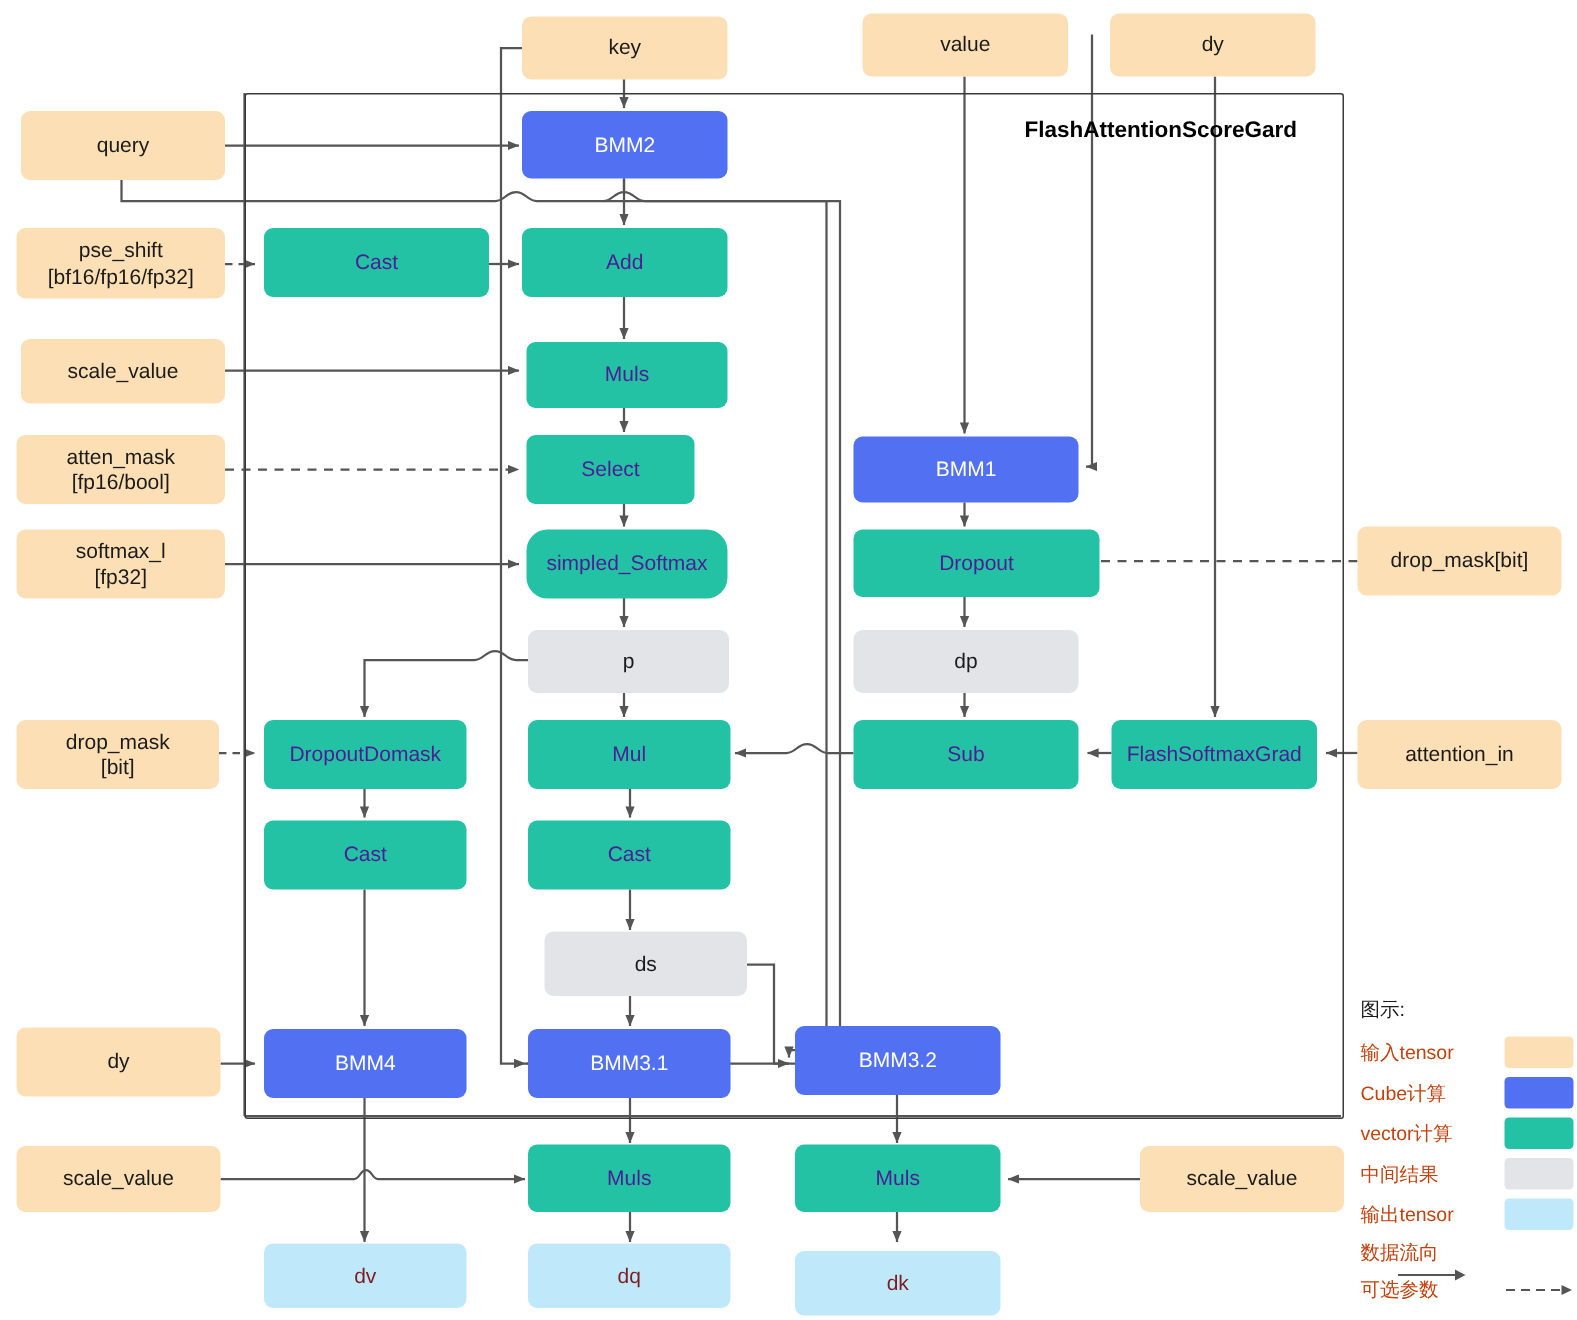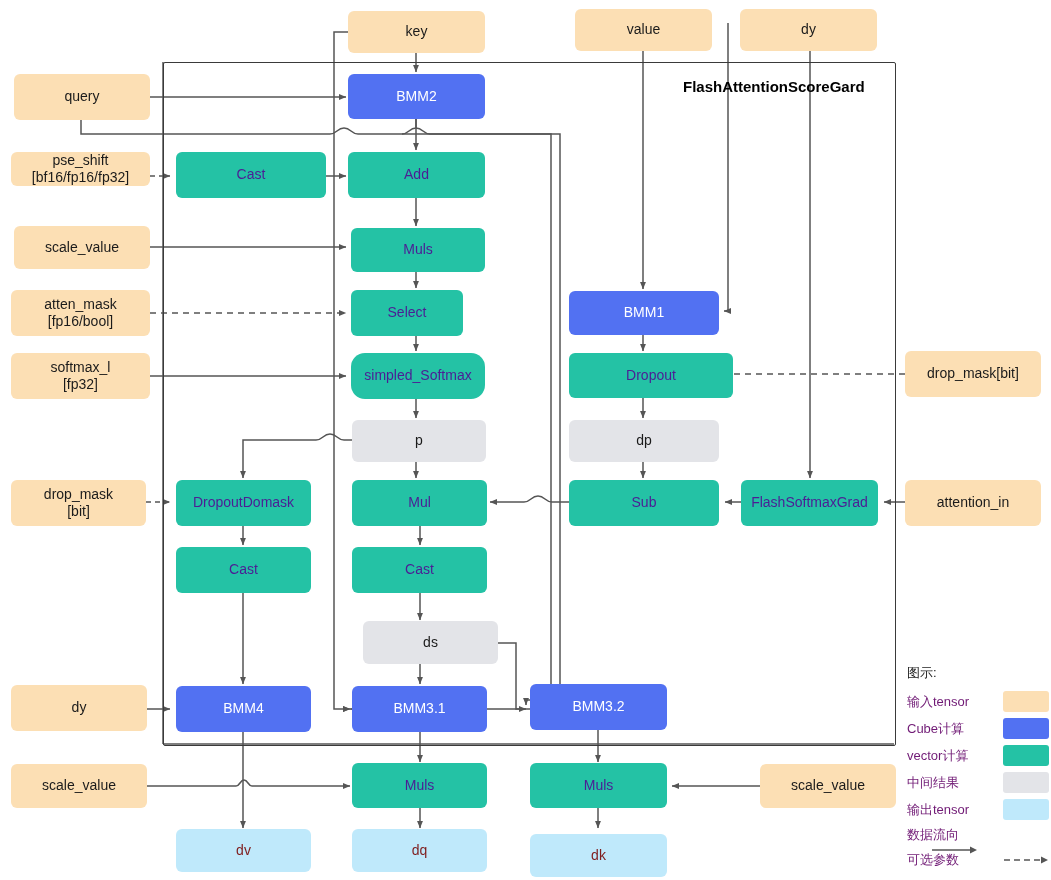--- a/index.html
+++ b/index.html
@@ -11,21 +11,21 @@
         text-align:center;line-height:1.25;font-size:14px;}
   .n-in{background:#fcdfb4;color:#1b1b1b;}
   .n-cube{background:#5271f2;color:#ffffff;}
   .n-vec{background:#24c2a5;color:#4c1d95;}
   .n-mid{background:#e3e4e8;color:#1b1b1b;}
   .n-out{background:#bfe9fb;color:#7f1d1d;}
   .container-box{position:absolute;border:1.6px solid #3a3a3a;border-radius:2px;background:transparent;}
   .container-title{position:absolute;font-weight:bold;font-size:15px;color:#000;white-space:nowrap;}
   .legend-title{position:absolute;font-size:13px;color:#1b1b1b;white-space:nowrap;}
   .legend-row{position:absolute;display:flex;align-items:center;white-space:nowrap;}
-  .legend-label{width:96px;font-size:13px;color:#701a75;}
+  .legend-label{width:96px;font-size:13px;color:#c2410c;}
   .swatch{width:46px;height:21px;border-radius:3px;}
   .lg-line{width:48px;height:12px;}
 </style>
 </head>
 <body>
 
 <div id="stage">
 
   <svg id="wires" viewBox="0 0 1051 880">
     <defs>
@@ -139,21 +139,21 @@
   </svg>
 
   <div class="container-box" style="left:163px;top:62px;width:731px;height:682px;"></div>
   <div class="container-title" style="left:683px;top:78px;">FlashAttentionScoreGard</div>
 
   <div class="node n-in" style="left:348px;top:11px;width:137px;height:42px;">key</div>
   <div class="node n-in" style="left:575px;top:9px;width:137px;height:42px;">value</div>
   <div class="node n-in" style="left:740px;top:9px;width:137px;height:42px;">dy</div>
 
   <div class="node n-in" style="left:14px;top:74px;width:136px;height:46px;">query</div>
-  <div class="node n-in" style="left:11px;top:152px;width:139px;height:34px;white-space:pre-line;">pse_shift
+  <div class="node n-in" style="left:11px;top:152px;width:139px;height:47px;white-space:pre-line;">pse_shift
 [bf16/fp16/fp32]</div>
   <div class="node n-in" style="left:14px;top:226px;width:136px;height:43px;">scale_value</div>
   <div class="node n-in" style="left:11px;top:290px;width:139px;height:46px;white-space:pre-line;">atten_mask
 [fp16/bool]</div>
   <div class="node n-in" style="left:11px;top:353px;width:139px;height:46px;white-space:pre-line;">softmax_l
 [fp32]</div>
   <div class="node n-in" style="left:11px;top:480px;width:135px;height:46px;white-space:pre-line;">drop_mask
 [bit]</div>
   <div class="node n-in" style="left:11px;top:685px;width:136px;height:46px;">dy</div>
   <div class="node n-in" style="left:11px;top:764px;width:136px;height:44px;">scale_value</div>

